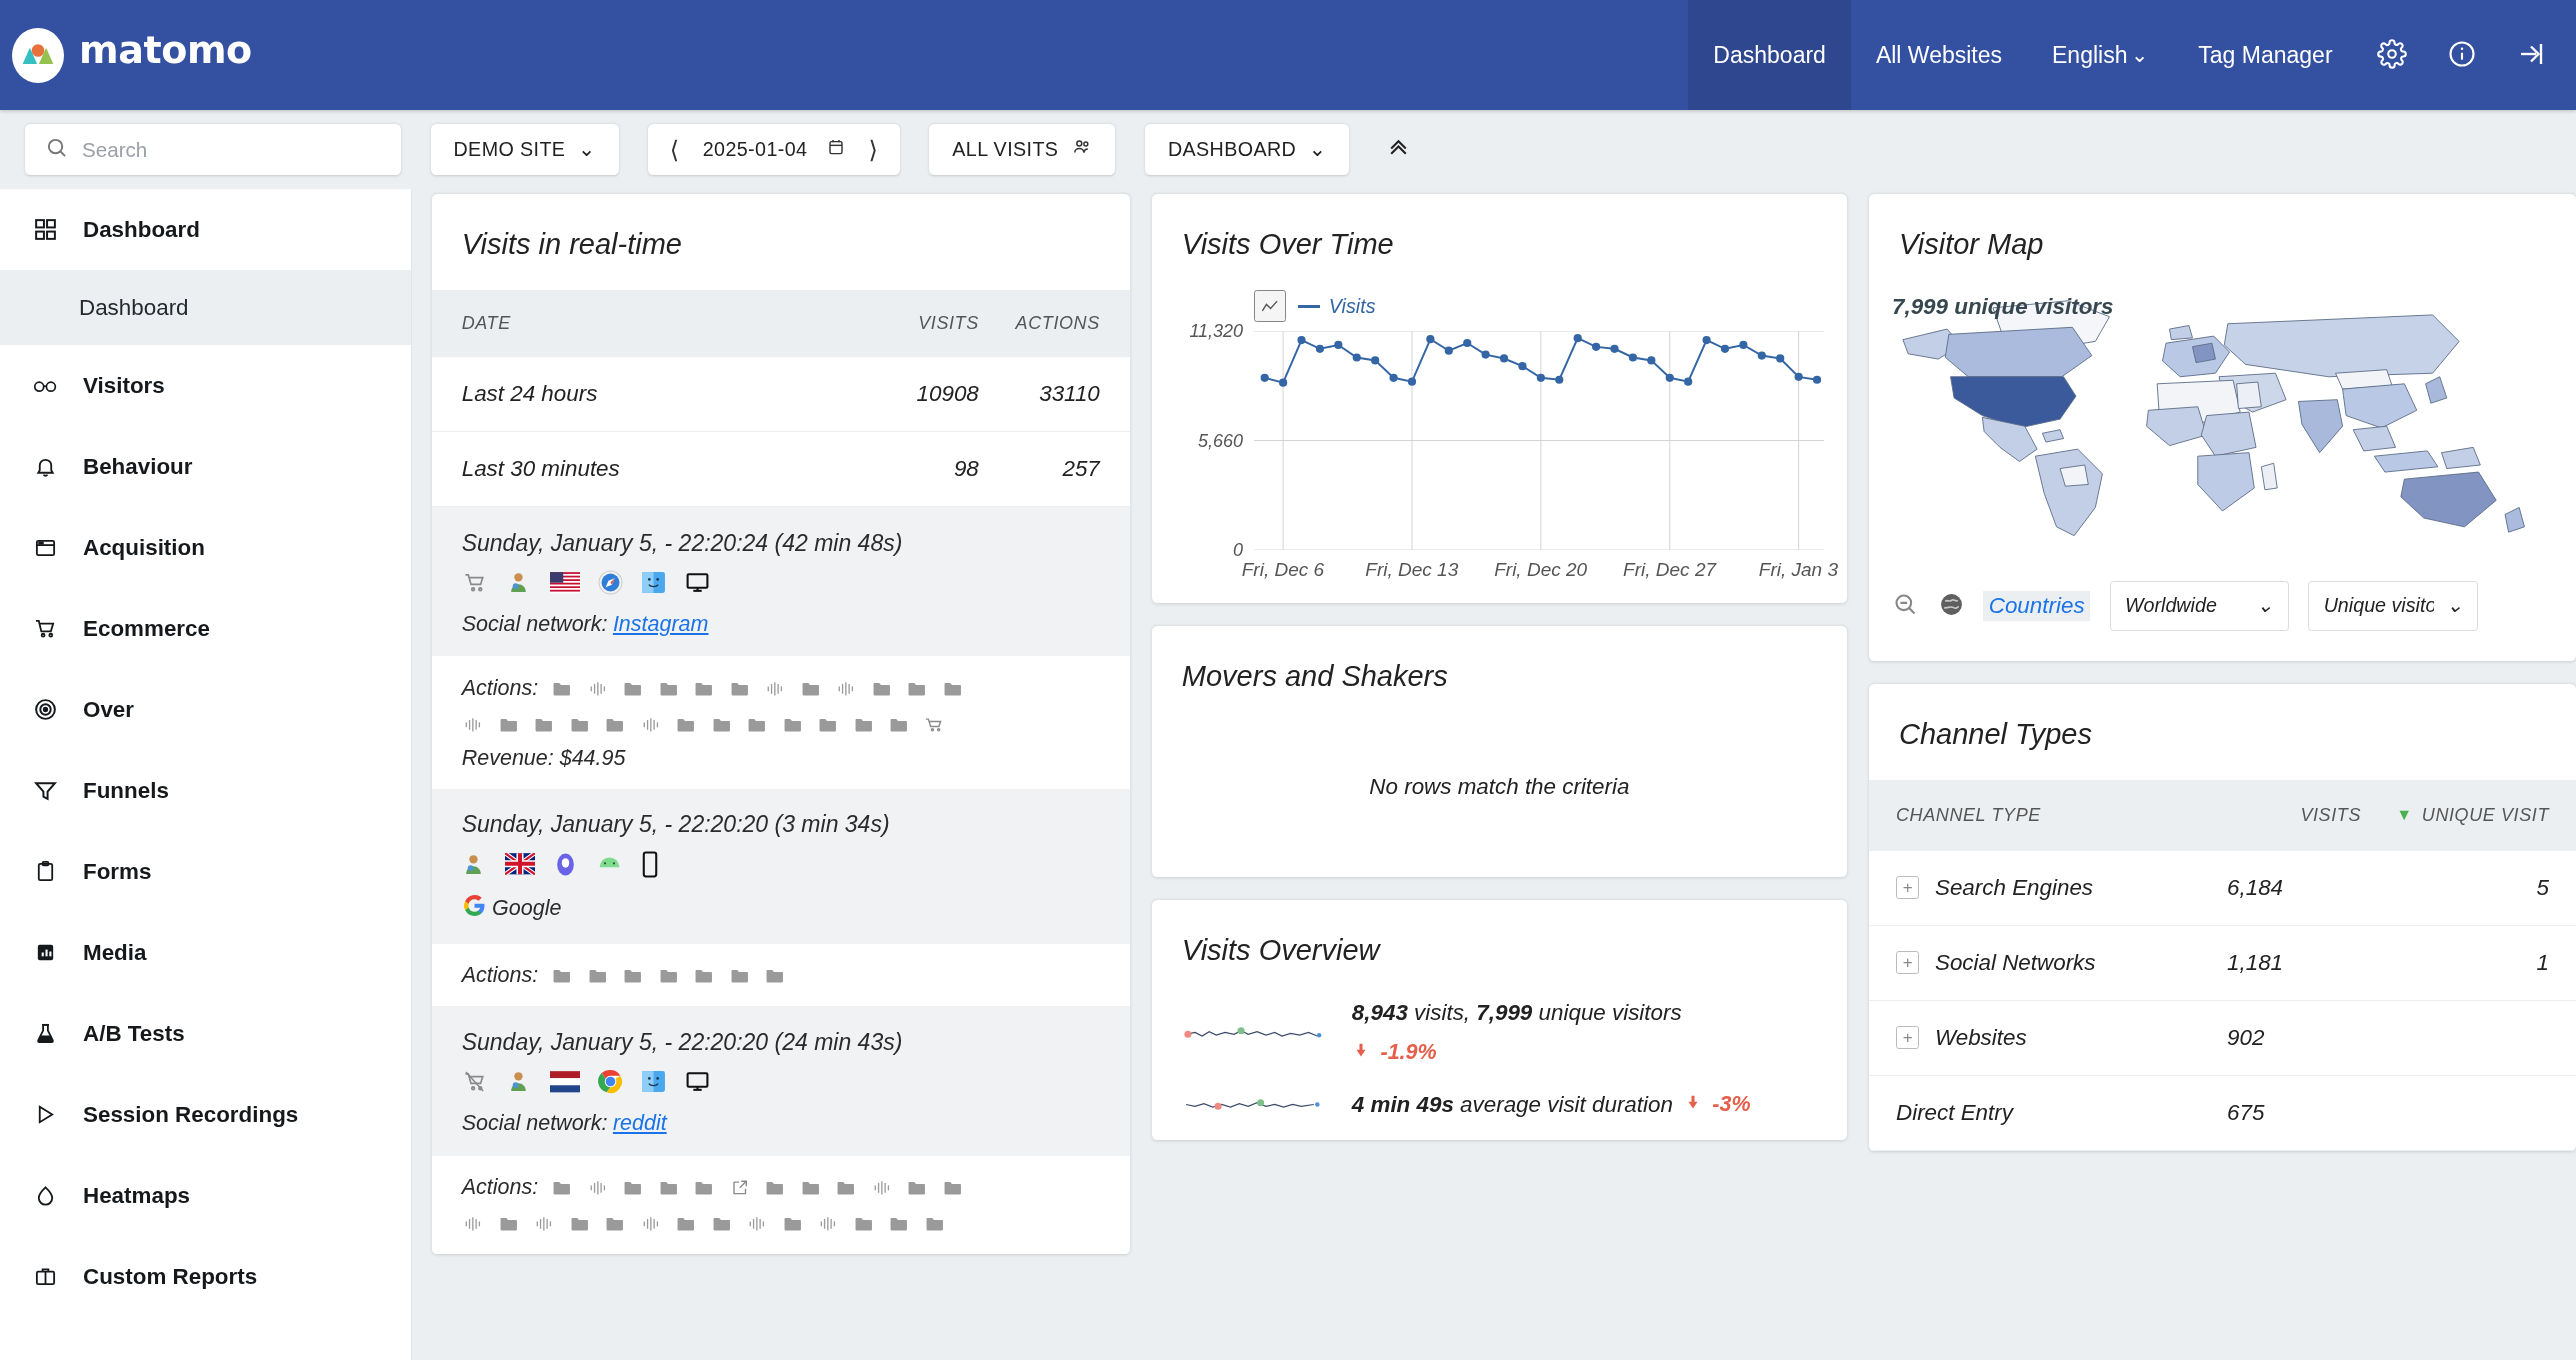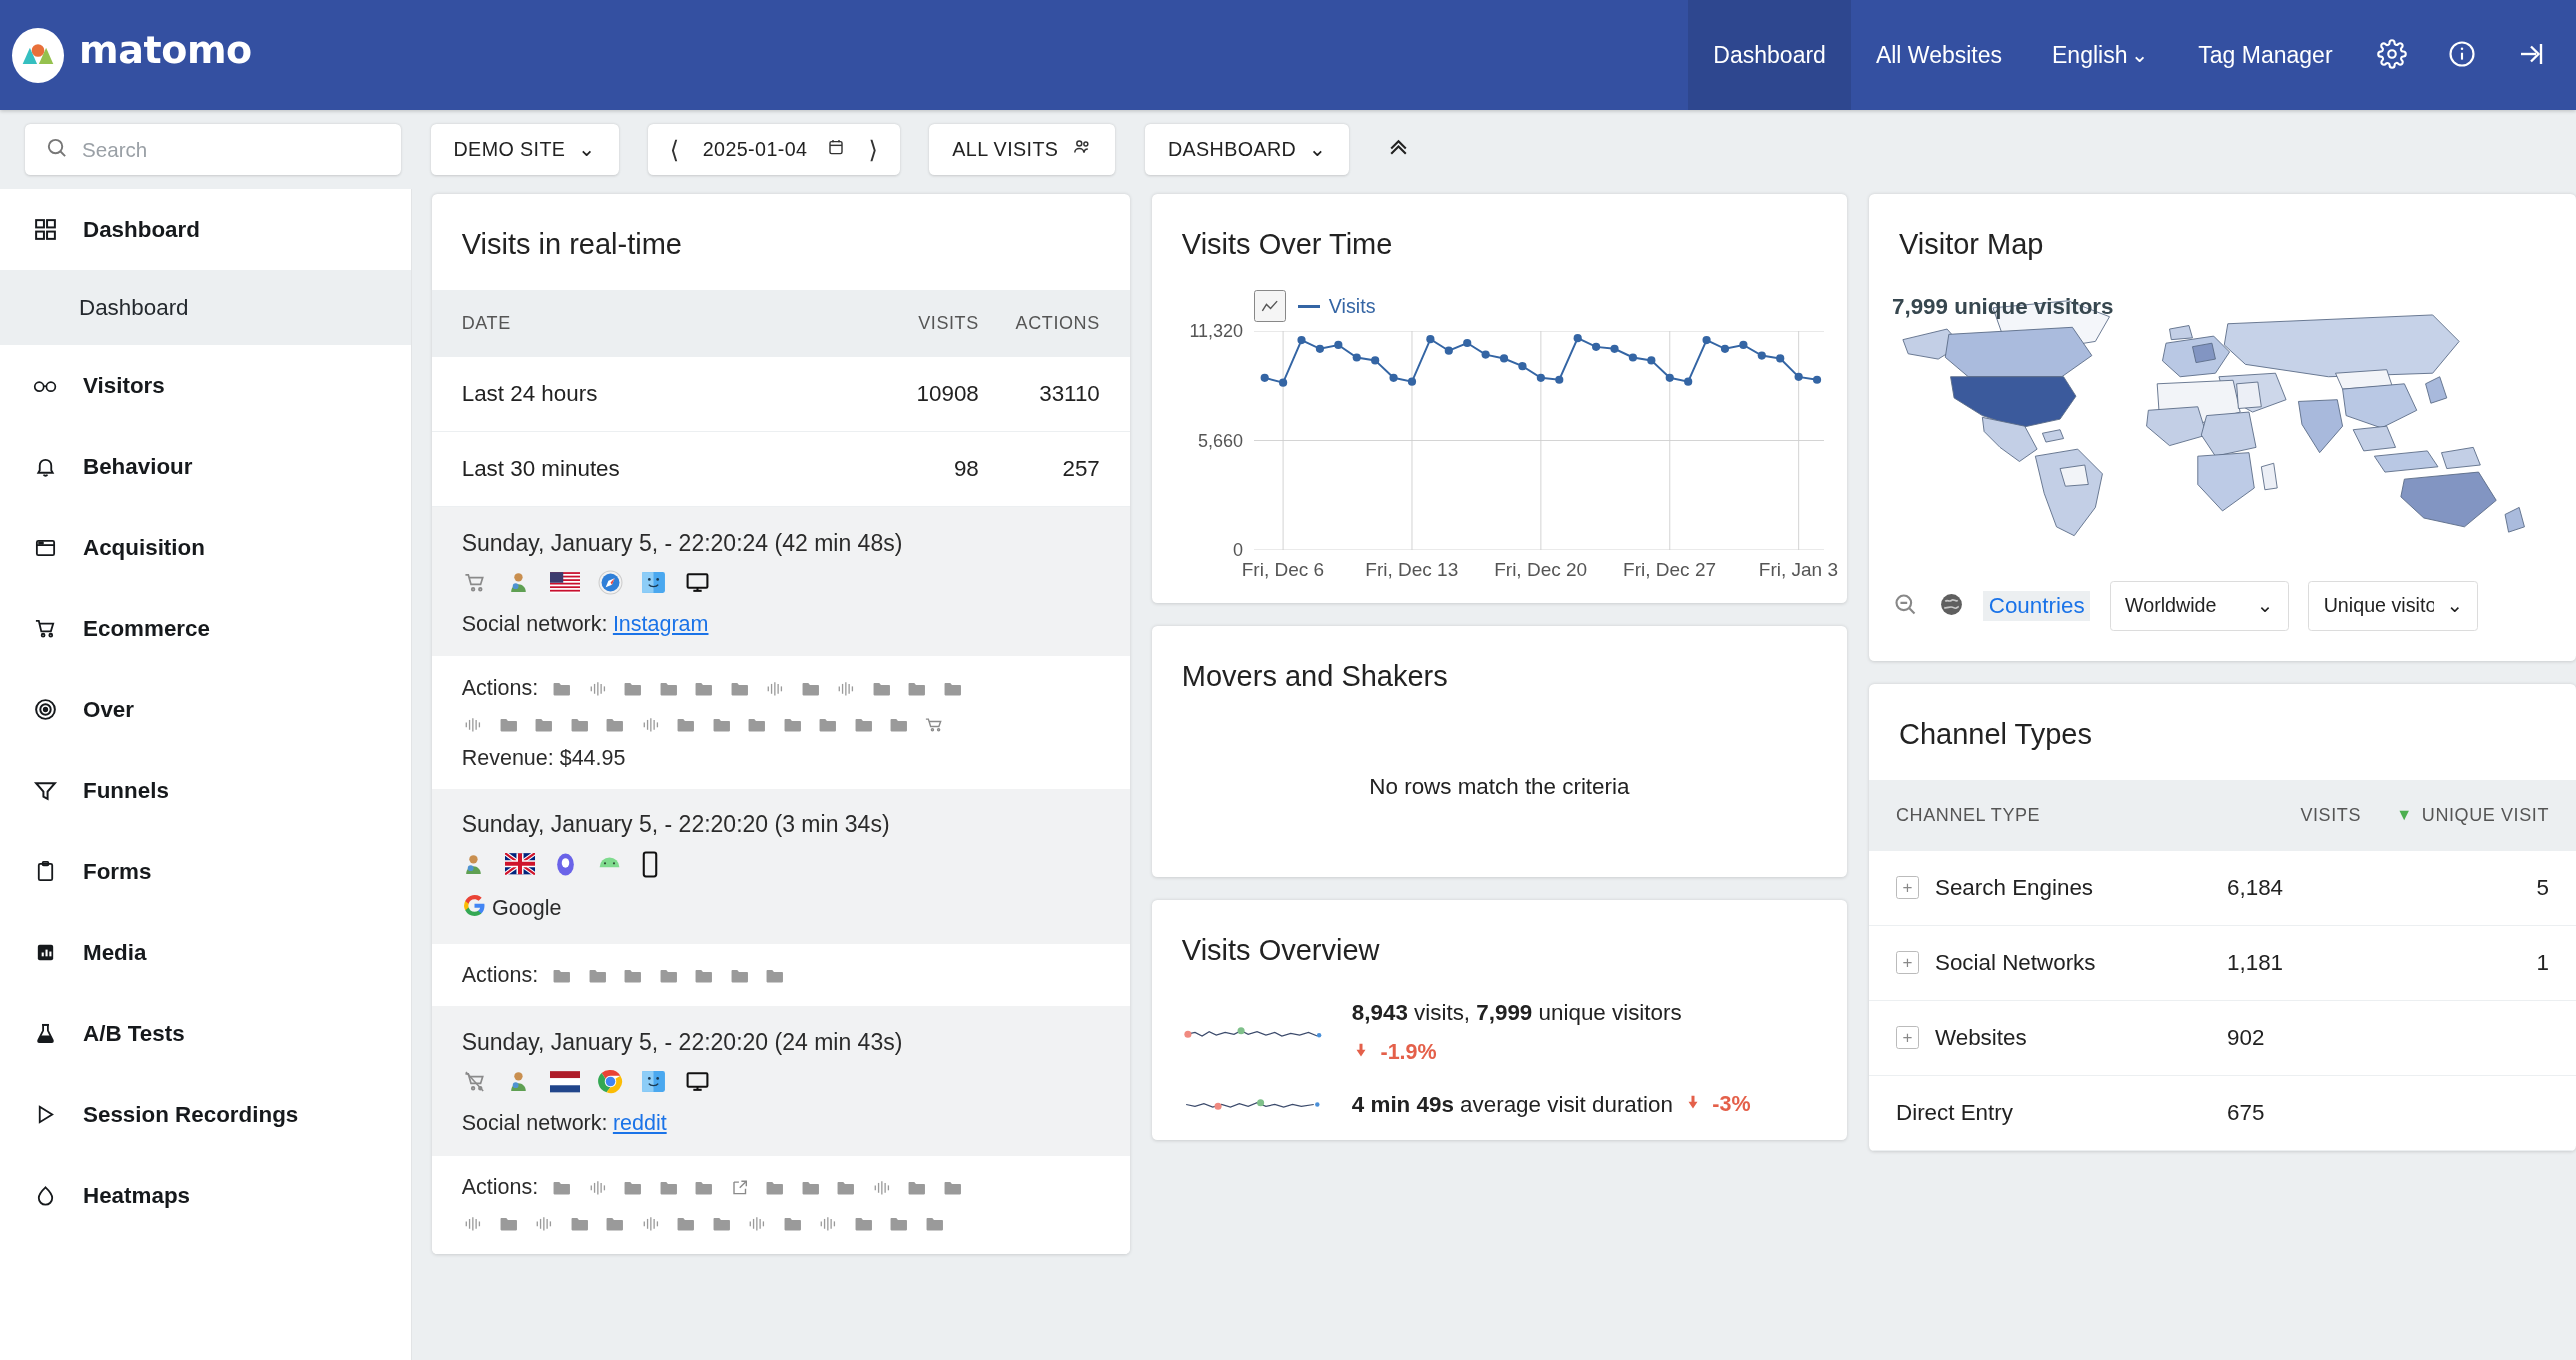--- a/index.html
+++ b/index.html
@@ -87,21 +87,21 @@
   .nav-item .ic { width: 30px; display: flex; justify-content: center; flex-shrink:0; }
   .nav-sub {
     height: 75px; display: flex; align-items: center;
     padding-left: 79px; font-size: 22.4px; color: #24292e;
     cursor: pointer; background: #eceff1;
   }
 
   
   .content {
     flex: 1; padding: 5.4px 0 0 19.7px;
-    display: flex; gap: 22px; overflow: hidden;
+    display: flex; gap: 22px; overflow: hidden; font-style: italic;
   }
   .col { display: flex; flex-direction: column; gap: 23px; }
   .col-1 { width: 707px; }
   .col-2 { width: 704px; }
   .col-3 { width: 716px; }
 
   .widget {
     background: #fff; border-radius: 5.4px;
     box-shadow: 0 0.9px 3.6px rgba(0,0,0,.14);
     overflow: hidden; flex-shrink: 0;
@@ -439,20 +439,30 @@
 
     <div class="nav-item">
       <span class="ic">
         <svg width="23" height="25" viewBox="0 0 24 24" fill="none" stroke="#16191c" stroke-width="1.9">
           <path d="M12 3.5C12 3.5 5 10 5 14.6A7 7 0 0 0 19 14.6C19 10 12 3.5 12 3.5z"></path>
         </svg>
       </span>
       <span>Heatmaps</span>
     </div>
 
+    <div class="nav-item">
+      <span class="ic">
+        <svg width="25" height="23" viewBox="0 0 24 24" fill="none" stroke="#16191c" stroke-width="1.9">
+          <rect x="3" y="7" width="18" height="13" rx="1.5"></rect>
+            <path d="M9 7V4.5h6V7"></path>
+            <line x1="12" y1="7" x2="12" y2="20"></line>
+        </svg>
+      </span>
+      <span>Custom Reports</span>
+    </div>
   </aside>
 
   <div class="content">
 
     <div class="col col-1">
       <div class="widget">
         <div class="widget-title">Visits in real-time</div>
 
         <div class="rt-head">
           <div class="c1">DATE</div>

